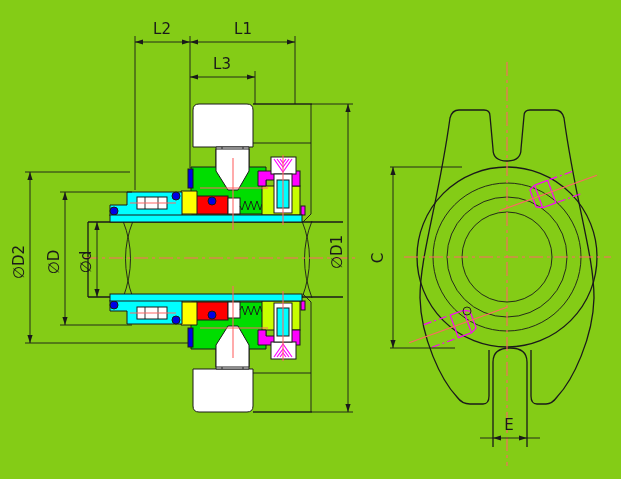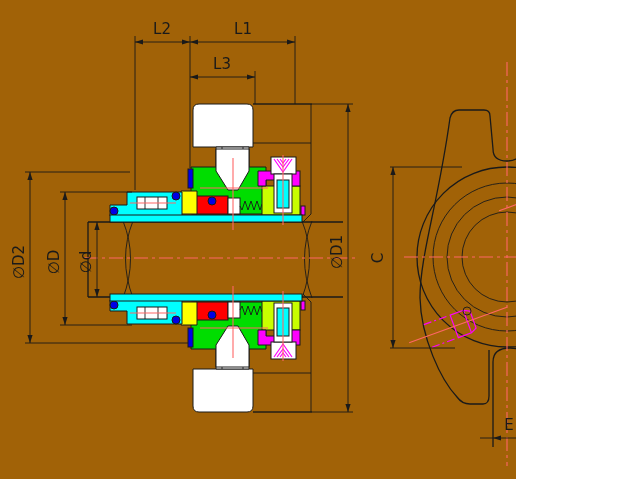--- a/index.html
+++ b/index.html
@@ -1,16 +1,16 @@
 <!DOCTYPE html>
 <html><head>
 <meta charset="utf-8">
 <style>
   html,body{margin:0;padding:0;background:#ffffff;}
-  .stage{position:relative;width:516px;height:479px;background:#a16207;overflow:hidden;
+  .stage{position:relative;width:621px;height:479px;background:#84cc16;overflow:hidden;
          font-family:"DejaVu Sans", sans-serif;}
   svg{display:block;}
   .dim-label{font-family:"DejaVu Sans", sans-serif;font-size:15px;fill:#1a1a1a;}
   .thin{stroke:#1a1a1a;stroke-width:0.9;fill:none;}
   .outline{stroke:#1a1a1a;stroke-width:1.3;fill:none;}
   .part{stroke:#1a1a1a;stroke-width:1;}
   .cl{stroke:#ff6666;stroke-width:1.1;fill:none;stroke-dasharray:14 4 3 4;}
   .cls{stroke:#ff6666;stroke-width:1.1;fill:none;}
   .mag{stroke:#ff00ff;stroke-width:1.2;fill:none;}
   .magd{stroke:#ff00ff;stroke-width:1.2;fill:none;stroke-dasharray:8 3 2 3;}

